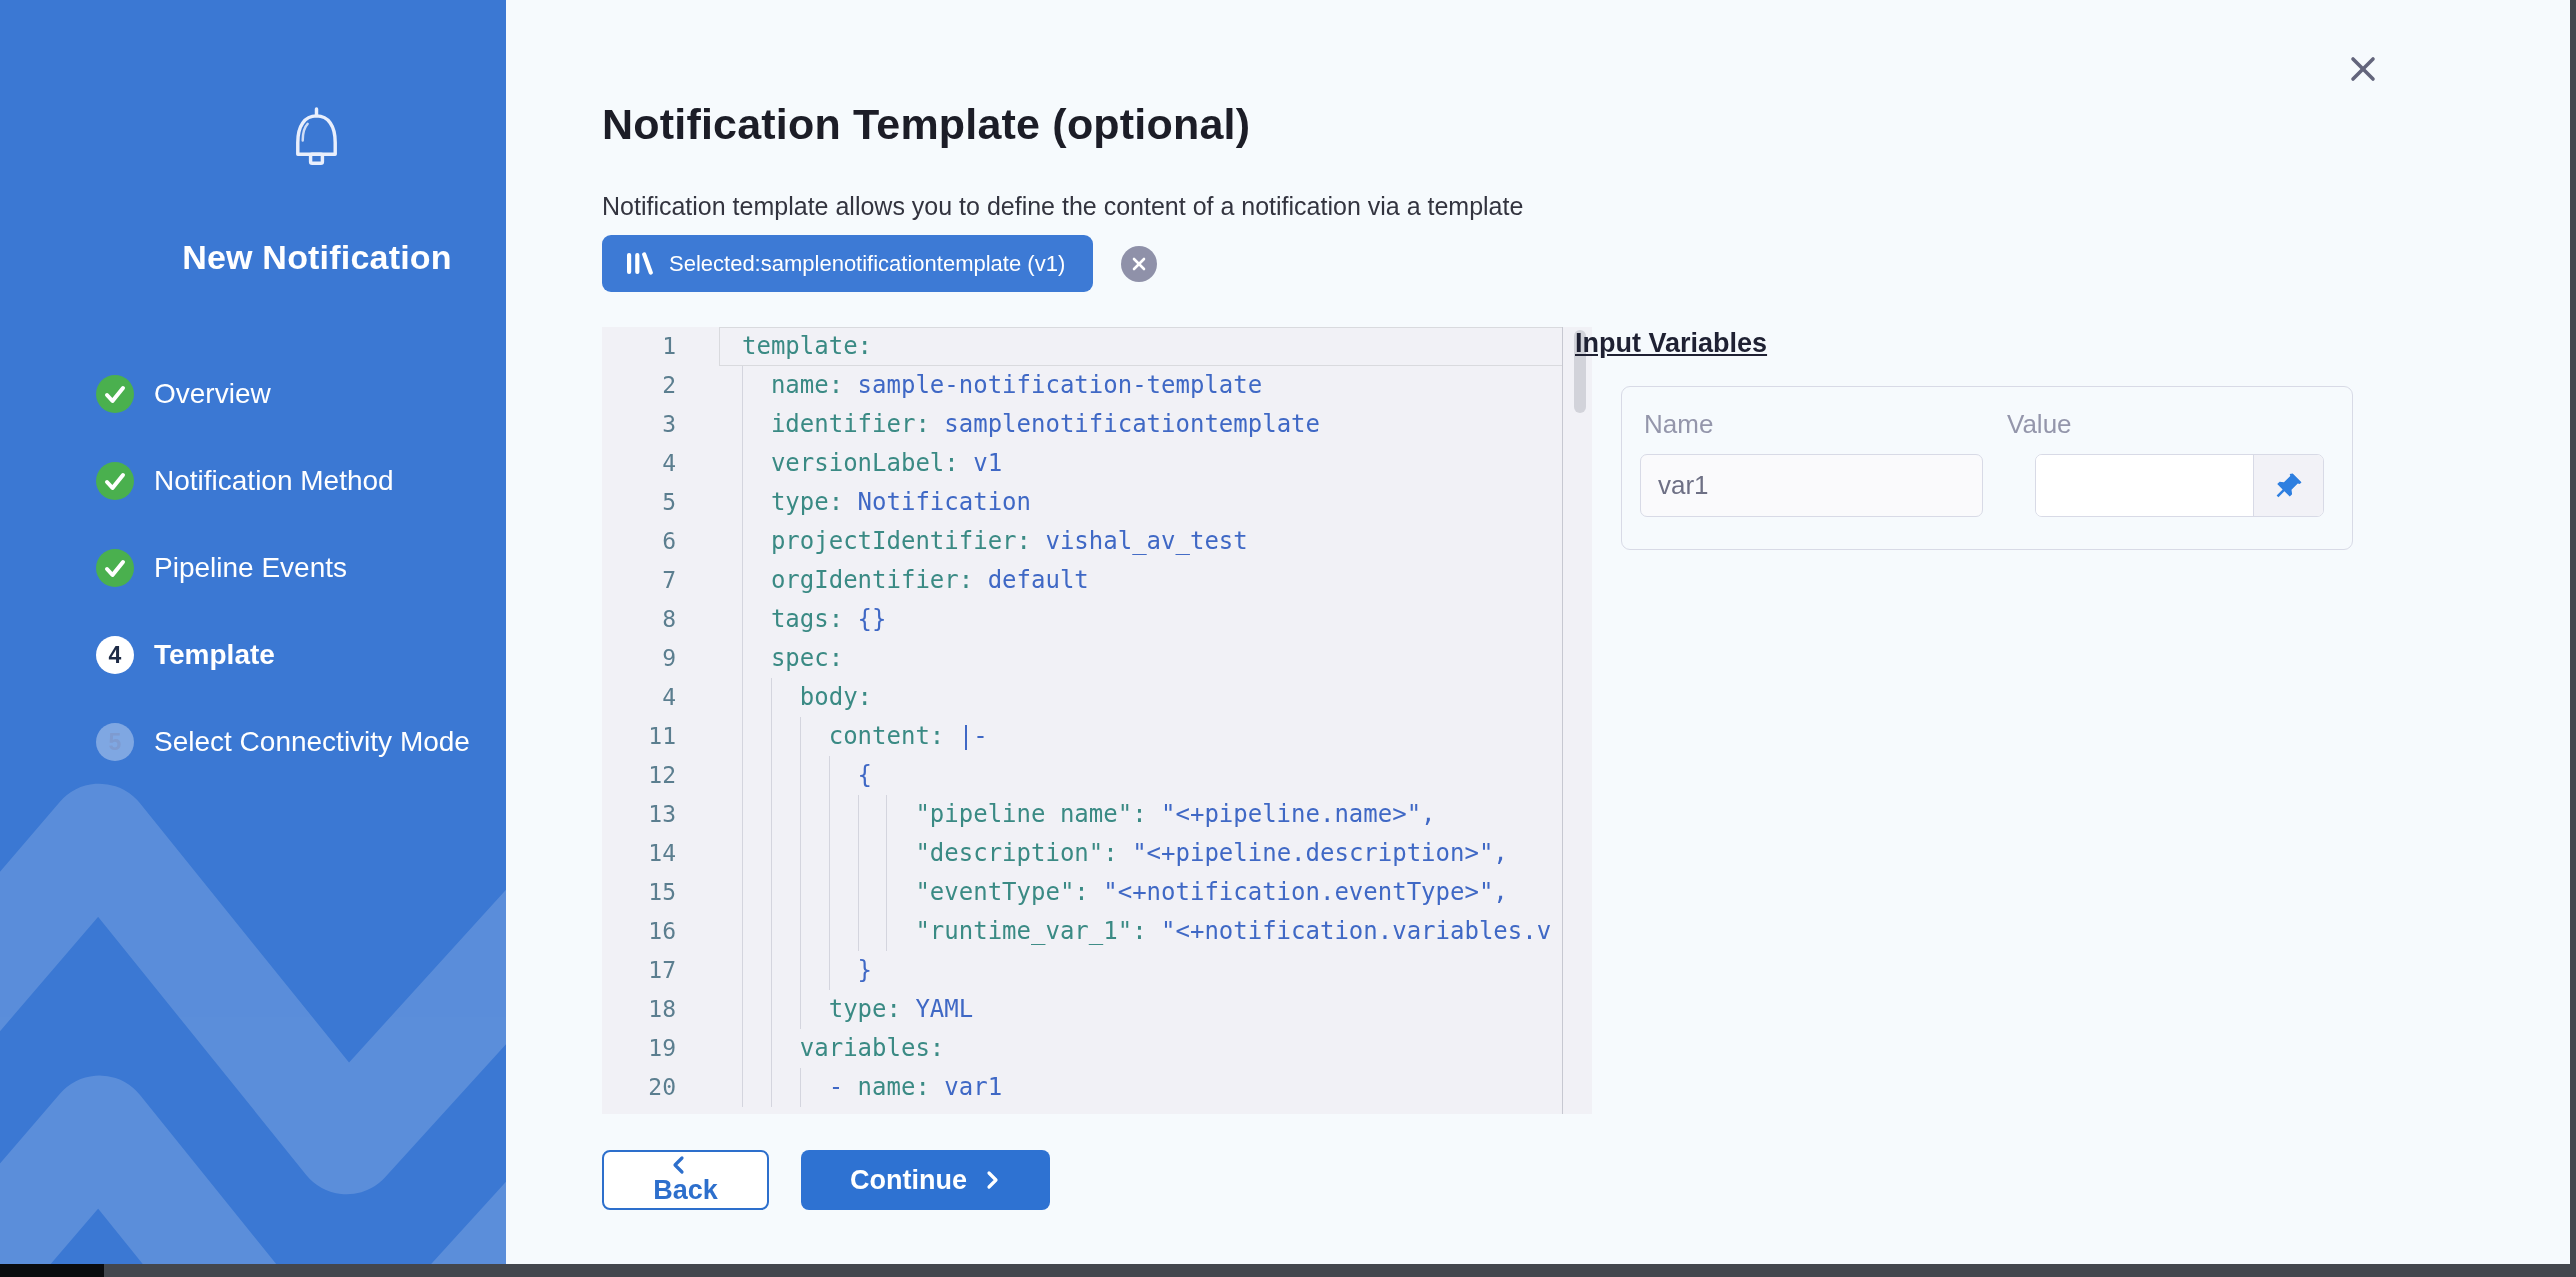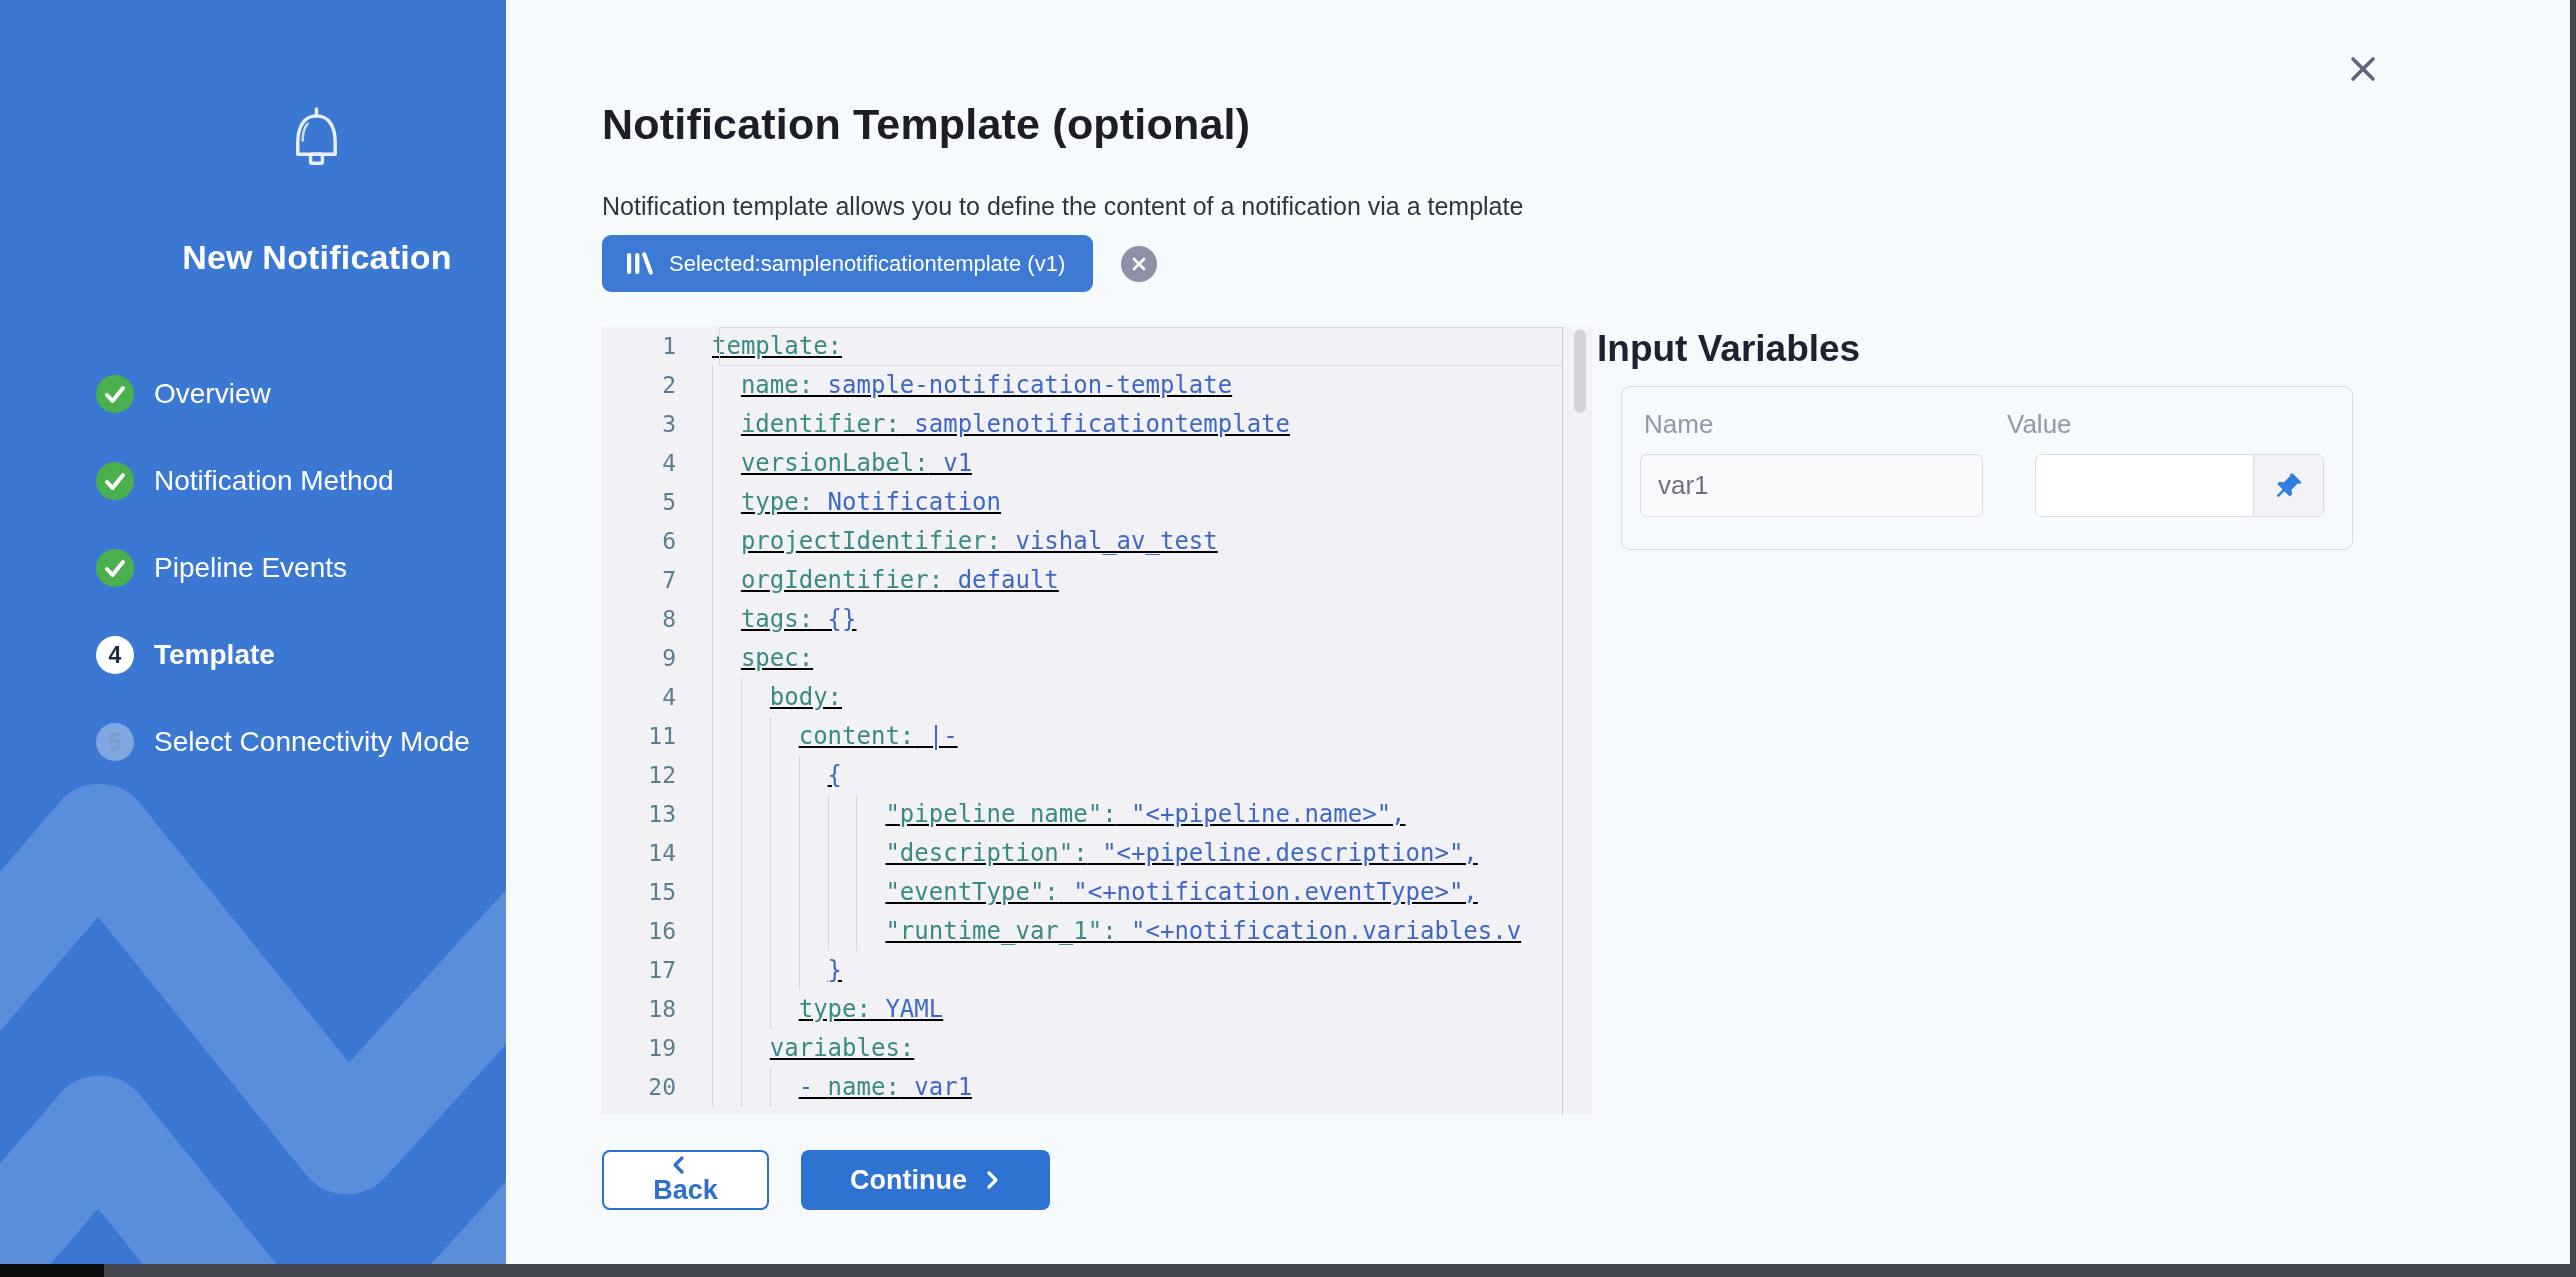--- a/index.html
+++ b/index.html
@@ -50,30 +50,30 @@
   }
 
   
   .editor{
     position:absolute;left:96px;top:327px;width:990px;height:787px;
     background:#f1f1f6;overflow:hidden;
     font-family:"DejaVu Sans Mono",monospace;font-size:24px;cursor:text;
   }
   .line{position:relative;display:flex;height:39px;line-height:39px;}
   .ln{width:74px;flex:none;text-align:right;color:#5b7e8f;font-size:23px;}
-  .codeline{position:relative;flex:1;margin-left:36px;white-space:pre;overflow:hidden;text-decoration:underline;}
+  .codeline{position:relative;flex:1;margin-left:66px;white-space:pre;overflow:hidden;}
   .guide{position:absolute;top:0;bottom:0;width:1px;background:#d4d5de;}
   .tk-k{color:#3a8a84;}
   .tk-v{color:#3f68c5;}
   .curline{position:absolute;left:117px;right:29px;top:0;bottom:0;border:1px solid #d9dade;pointer-events:none;}
   .ruler{position:absolute;top:0;bottom:0;right:29px;width:1px;background:#c7c8d1;}
   .scroll-thumb{position:absolute;top:3px;right:6px;width:12px;height:83px;border-radius:6px;background:#d2d3da;cursor:pointer;}
 
   
-  .iv-heading{position:absolute;left:1091px;top:328px;font-size:37px;font-weight:700;color:#1f2133;}
+  .iv-heading{position:absolute;left:1069px;top:328px;font-size:27px;font-weight:700;color:#1f2133;text-decoration:underline;}
   .iv-card{position:absolute;left:1115px;top:386px;width:730px;height:162px;border:1.5px solid #d8dae6;border-radius:9px;}
   .iv-label{position:absolute;top:22px;font-size:26px;color:#9496ab;}
   .iv-label.name{left:22px;}
   .iv-label.value{left:385px;}
   .iv-name-input{
     position:absolute;left:18px;top:67px;width:343px;height:63px;box-sizing:border-box;
     background:#fafafc;border:1.5px solid #d8dae6;border-radius:7px;
     font-size:26px;color:#6e7085;padding:0 17px;font-family:"Liberation Sans",sans-serif;
   }
   .iv-value-group{

